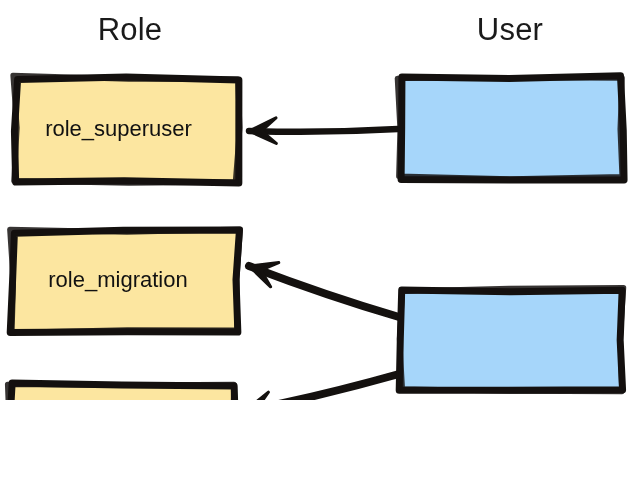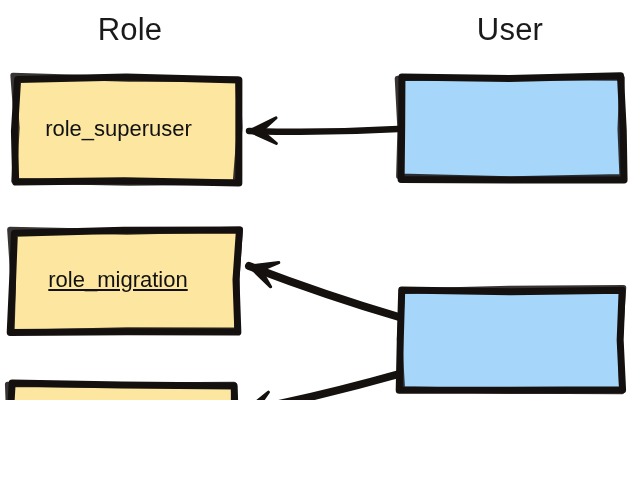--- a/index.html
+++ b/index.html
@@ -90,21 +90,21 @@
           <path d="M -1.93 -2.44 L 113.60 1.02 L 222.88 1.20 L 224.76 49.72 L 220.45 104.04 L 113.75 105.08 L -1.05 102.72 L 1.95 49.79 Z" fill="none" stroke="#14110f" stroke-width="5.4" stroke-linecap="round" stroke-linejoin="round" opacity="0.85"></path>
         </svg>
         <div class="node-label" style="top: 38px; transform: translateX(-8px);">role_superuser</div>
       </div>
       <div class="node" style="left: 12px; top: 231px; width: 226px; height: 99px;">
         <svg class="box-shape" width="226" height="99" viewBox="0 0 226 99">
           <path d="M -0.22 -0.37 L 113.46 0.73 L 224.88 0.48 L 225.45 49.52 L 226.81 97.77 L 112.18 98.46 L 0.34 99.81 L -0.90 48.04 Z" fill="#FCE6A0" stroke="none"></path>
           <path d="M 2.37 2.36 L 111.31 -0.80 L 227.46 -1.10 L 223.99 48.67 L 225.86 101.05 L 115.35 100.81 L -1.79 101.41 L 0.55 50.30 Z" fill="none" stroke="#14110f" stroke-width="7" stroke-linecap="round" stroke-linejoin="round" opacity="1"></path>
           <path d="M -2.15 -1.51 L 114.81 1.04 L 228.22 -1.77 L 224.88 47.33 L 225.01 99.26 L 115.22 98.91 L -0.10 101.39 L 1.34 51.45 Z" fill="none" stroke="#14110f" stroke-width="5.4" stroke-linecap="round" stroke-linejoin="round" opacity="0.85"></path>
         </svg>
-        <div class="node-label" style="top: 35.5px; transform: translateX(-7px); text-decoration: underline;">role_migration</div>
+        <div class="node-label" style="top: 35.5px; transform: translateX(-7px);">role_migration</div>
       </div>
       <div class="node" style="left: 10px; top: 385px; width: 224px; height: 102px;">
         <svg class="box-shape" width="224" height="102" viewBox="0 0 224 102">
           <path d="M 1.27 1.38 L 110.85 -0.51 L 222.90 0.49 L 223.38 50.21 L 224.84 101.11 L 111.95 101.98 L 1.19 103.19 L -0.10 50.51 Z" fill="#FCE6A0" stroke="none"></path>
           <path d="M 2.15 -1.90 L 111.75 -0.06 L 224.15 1.02 L 225.80 53.24 L 223.60 102.74 L 113.78 100.76 L -2.07 100.80 L -0.81 49.56 Z" fill="none" stroke="#14110f" stroke-width="7" stroke-linecap="round" stroke-linejoin="round" opacity="1"></path>
           <path d="M -2.37 -0.58 L 112.38 0.27 L 223.92 -0.43 L 222.47 53.11 L 222.97 100.51 L 109.92 102.02 L -2.48 101.51 L -0.48 48.93 Z" fill="none" stroke="#14110f" stroke-width="5.4" stroke-linecap="round" stroke-linejoin="round" opacity="0.85"></path>
         </svg>
       </div>
       <div class="node" style="left: 400px; top: 78px; width: 222px; height: 100px;">
         <svg class="box-shape" width="222" height="100" viewBox="0 0 222 100">

